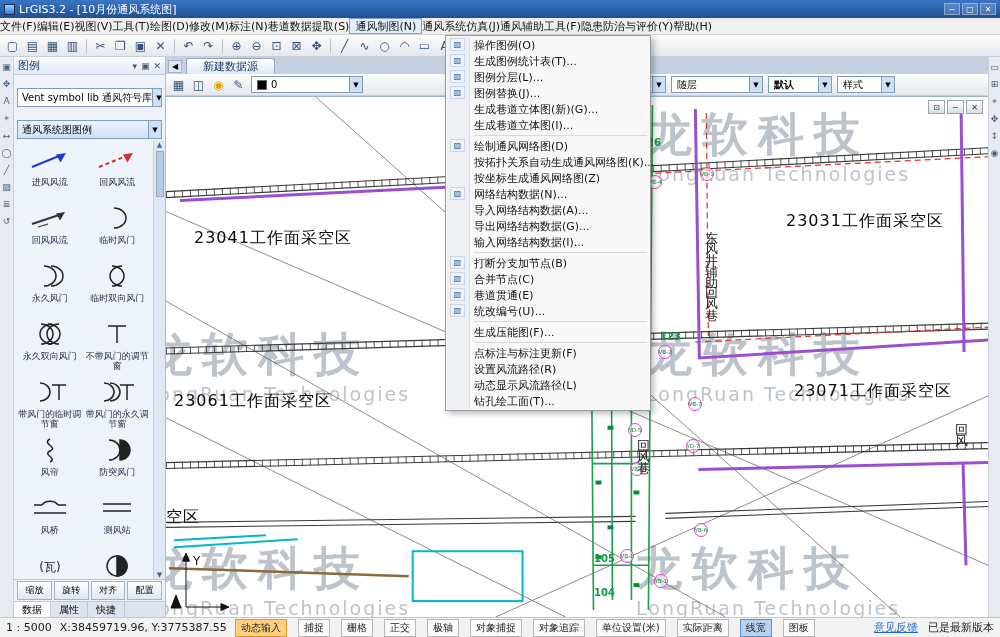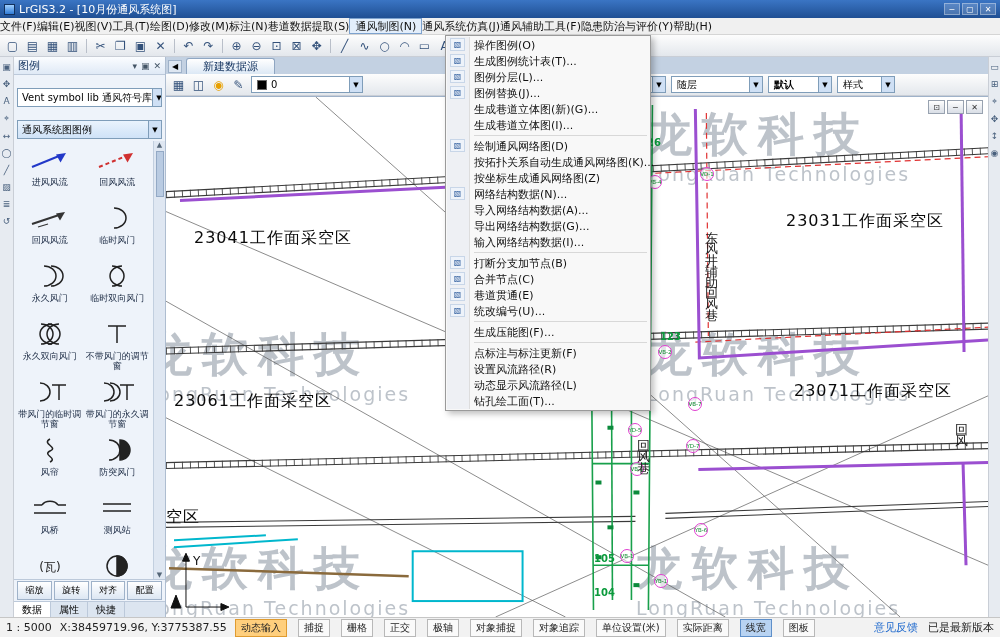--- a/index.html
+++ b/index.html
@@ -58,21 +58,21 @@
 .wm .cn{font-size:46px;font-weight:bold;letter-spacing:10px}
 .wm .en{font-size:19px;letter-spacing:2px;margin-top:4px}
 .float-ctrl{position:absolute;top:3px;right:5px;display:flex;gap:2px;z-index:3}
 .float-ctrl span{width:17px;height:14px;background:linear-gradient(#fefefe,#d9dee6);border:1px solid #98a2b0;font-size:8px;display:flex;align-items:center;justify-content:center;color:#333}
 .statusbar{height:20px;background:#f2f2f2;border-top:1px solid #c6c6c6;display:flex;align-items:center;font-size:11px;padding:0 6px;gap:8px;color:#222;flex:none}
 #sb-toggles{display:flex;gap:11px}
 .tg{font-size:10px;padding:1px 5px;border:1px solid #b8b8b8;background:#fafafa;white-space:nowrap}
 .tg.orange{background:#ffcf7d;border-color:#df9b30}
 .tg.blue{background:#b8d3f2;border-color:#5e8fc9}
 .sb-right{margin-left:auto;display:flex;gap:10px;align-items:center}
-.sb-right a{color:#1a66cc;}
+.sb-right a{color:#1a66cc;text-decoration:underline}
 #context-menu{position:absolute;left:365px;top:35px;width:206px;background:#f8f8f8;border:1px solid #9a9a9a;box-shadow:3px 3px 6px rgba(0,0,0,.25);z-index:60;padding:1px 1px}
 #context-menu::before{content:"";position:absolute;left:1px;top:1px;bottom:1px;width:22px;background:#eef0f4;border-right:1px solid #ddd}
 .cm-row{height:16px;display:flex;align-items:center;font-size:11px;padding-left:27px;position:relative;color:#111;white-space:nowrap}
 .cm-row .ic{position:absolute;left:3px;top:1px;width:15px;height:13px;font-size:8px;display:flex;align-items:center;justify-content:center;color:#2f5d9e;background:#eef3fa;border:1px solid #c8d6e8}
 .cm-sep{height:1px;background:#d8d8d8;margin:2px 2px 2px 27px;position:relative}
 </style>
 </head>
 <body>
 
 <div class="app">

